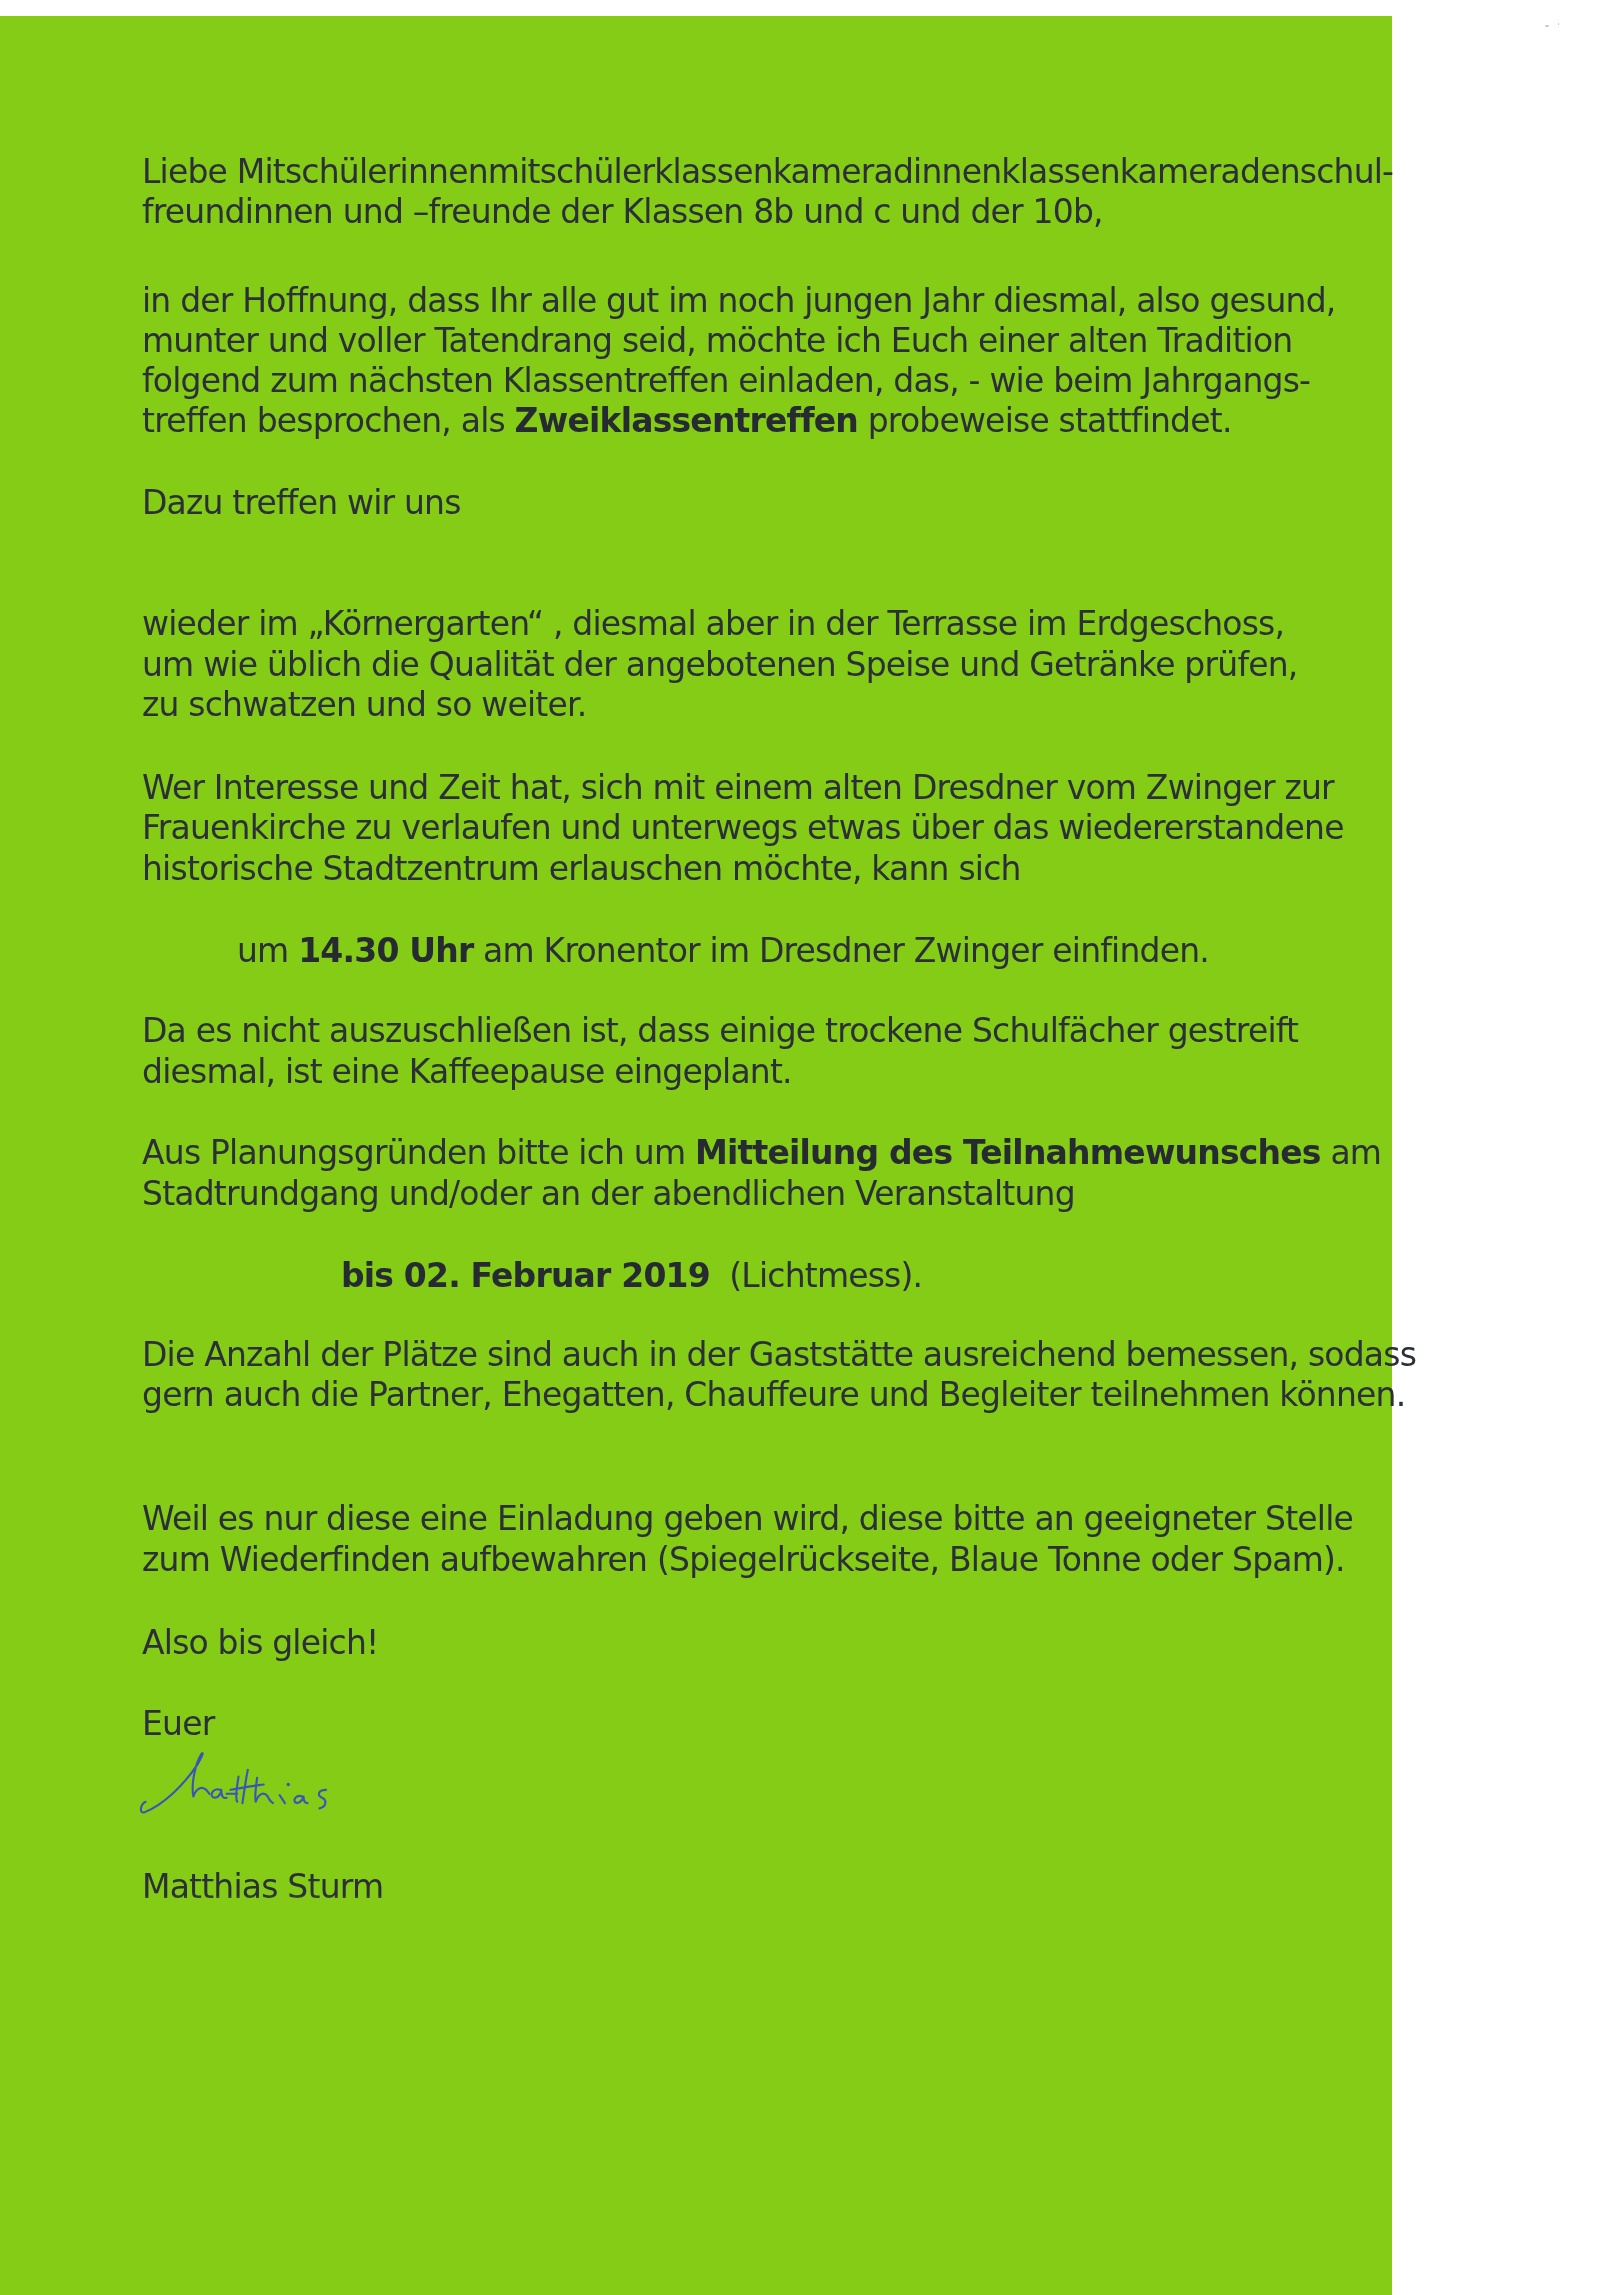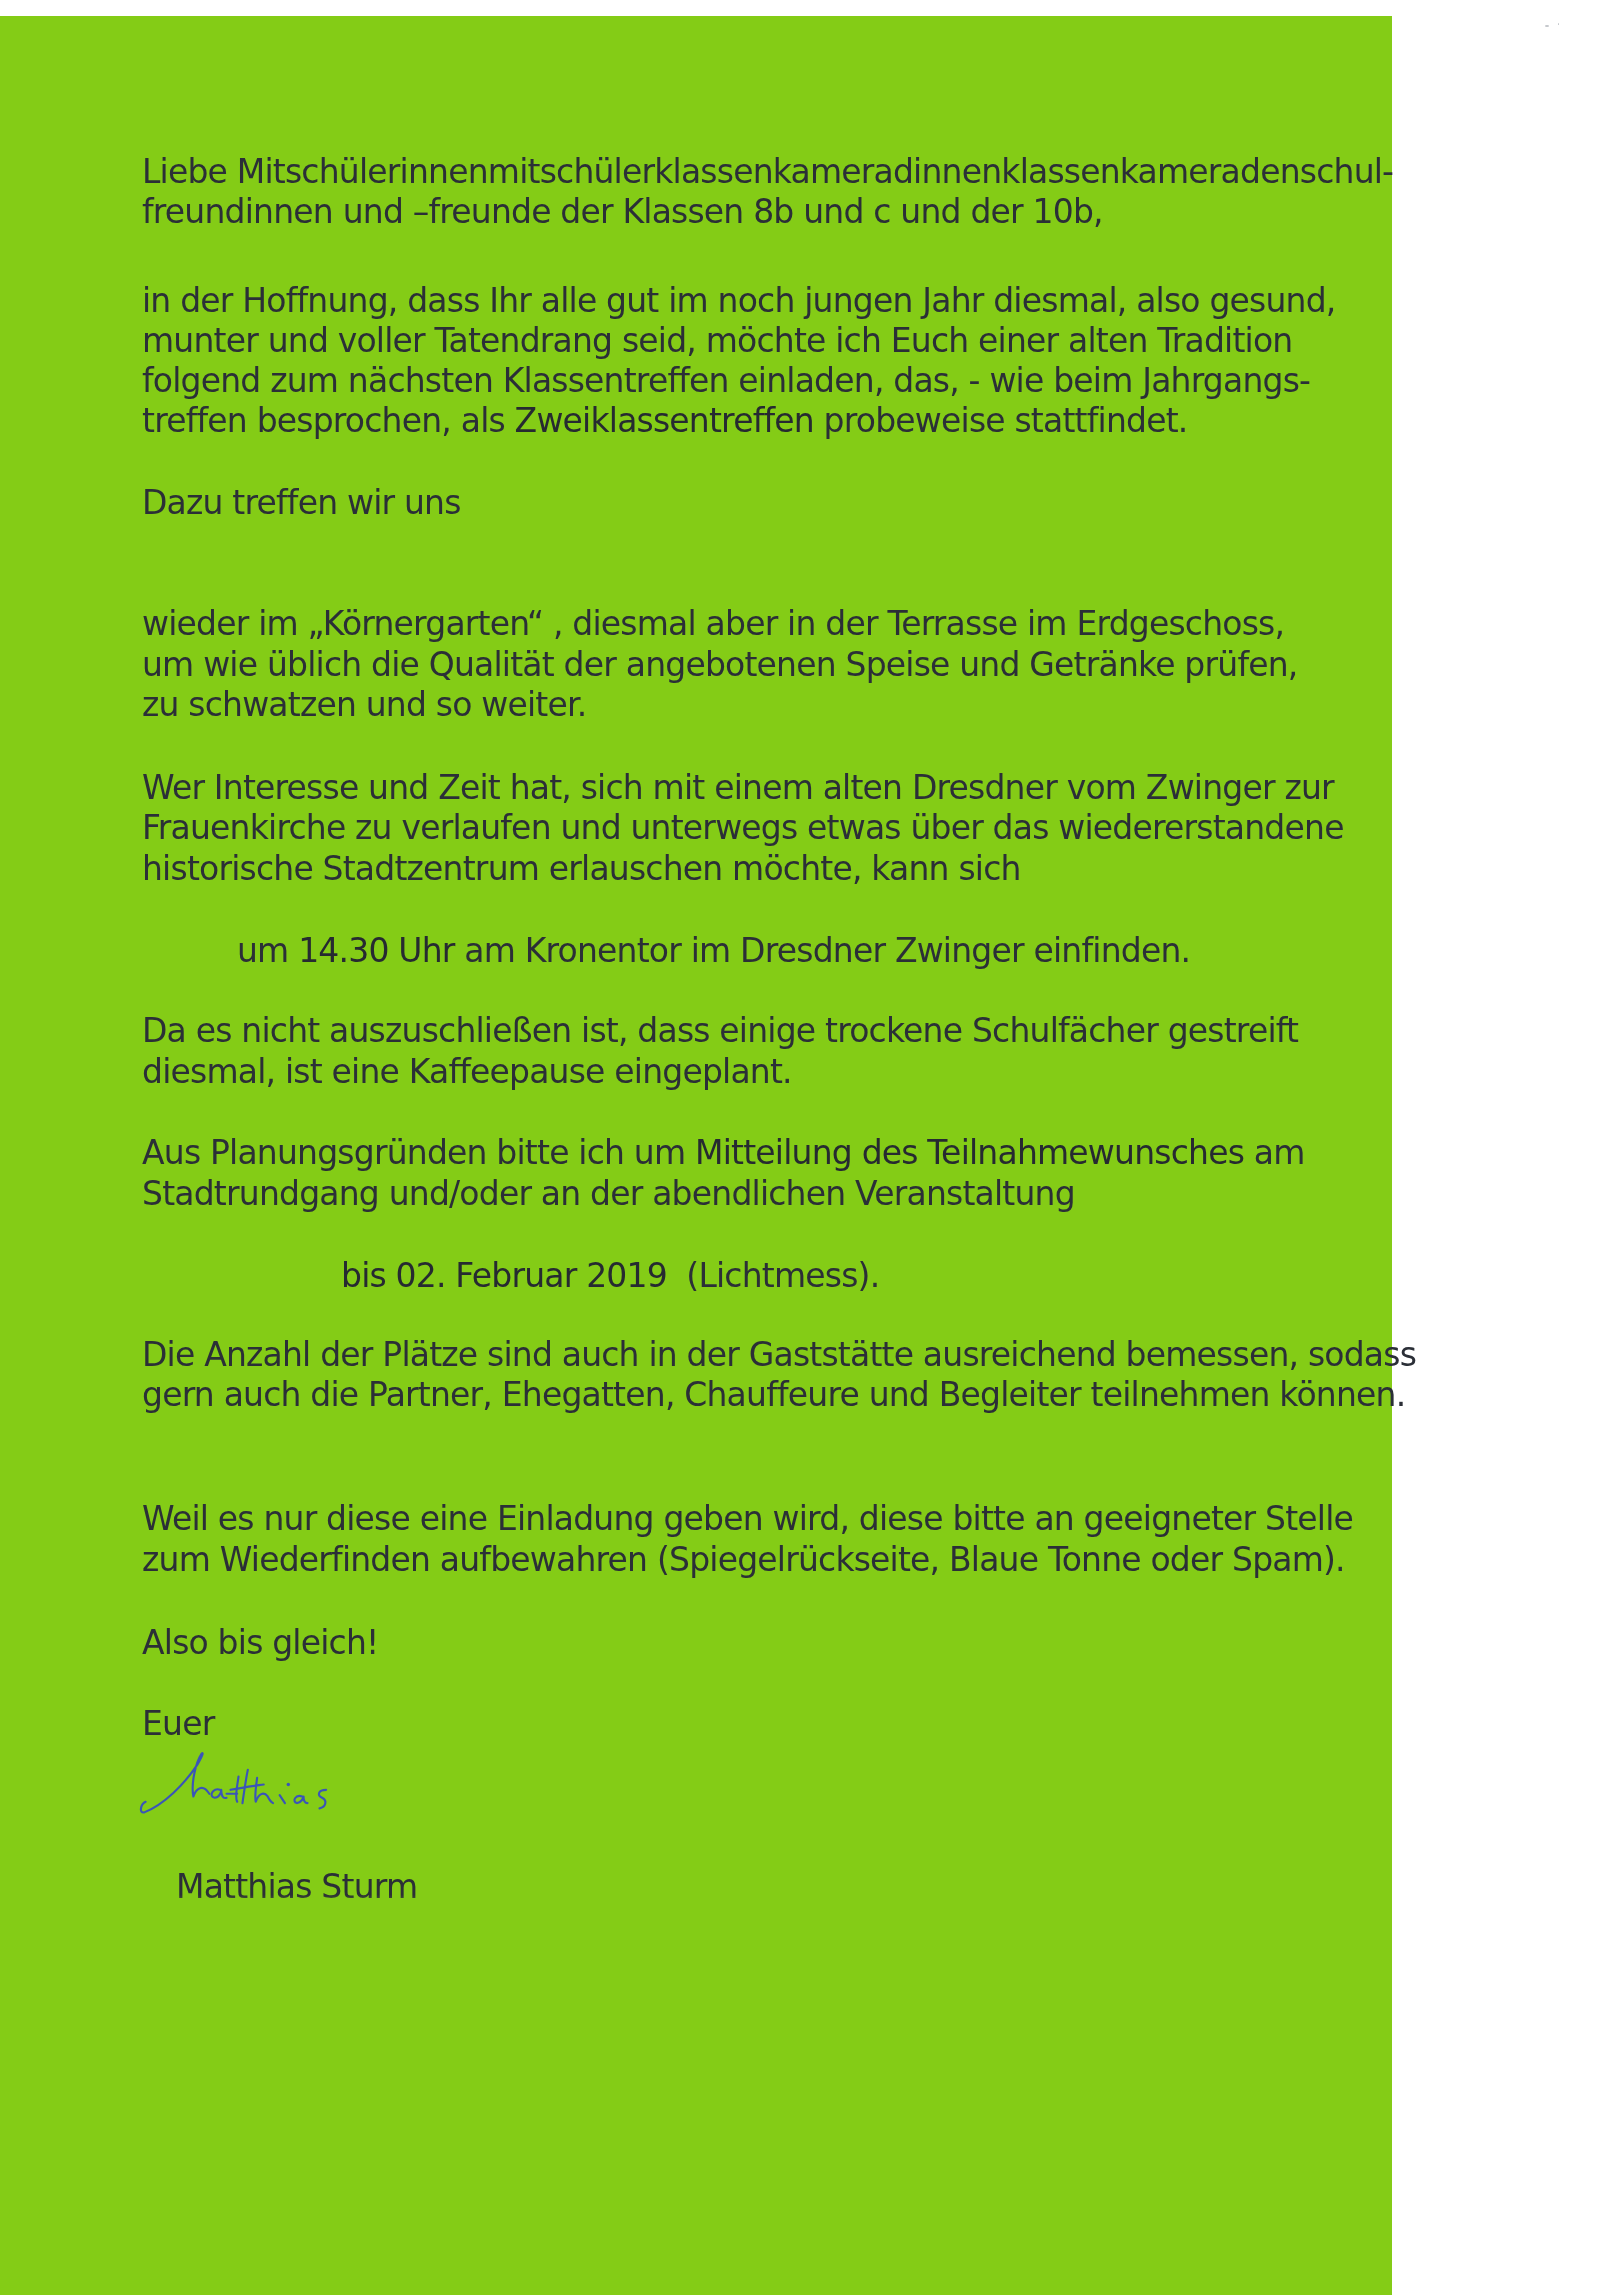--- a/index.html
+++ b/index.html
@@ -25,27 +25,26 @@
     left: 142px;
     white-space: nowrap;
     font-family: "DejaVu Sans", sans-serif;
     font-size: 33px;
     line-height: 40px;
     height: 40px;
     letter-spacing: -0.8px;
     color: #2b2f37;
   }
   .ln b {
-    font-weight: normal;
+    font-weight: bold;
     color: #262a31;
   }
   .fade {
     -webkit-mask-image: linear-gradient(to bottom, #000 70%, rgba(0,0,0,0.35) 100%);
     mask-image: linear-gradient(to bottom, #000 70%, rgba(0,0,0,0.35) 100%);
-    margin-left: 34px;
   }
   .signature {
     position: absolute;
     left: 137px;
     top: 1734px;
     width: 207px;
     height: 73px;
   }
   .speck {
     position: absolute;

